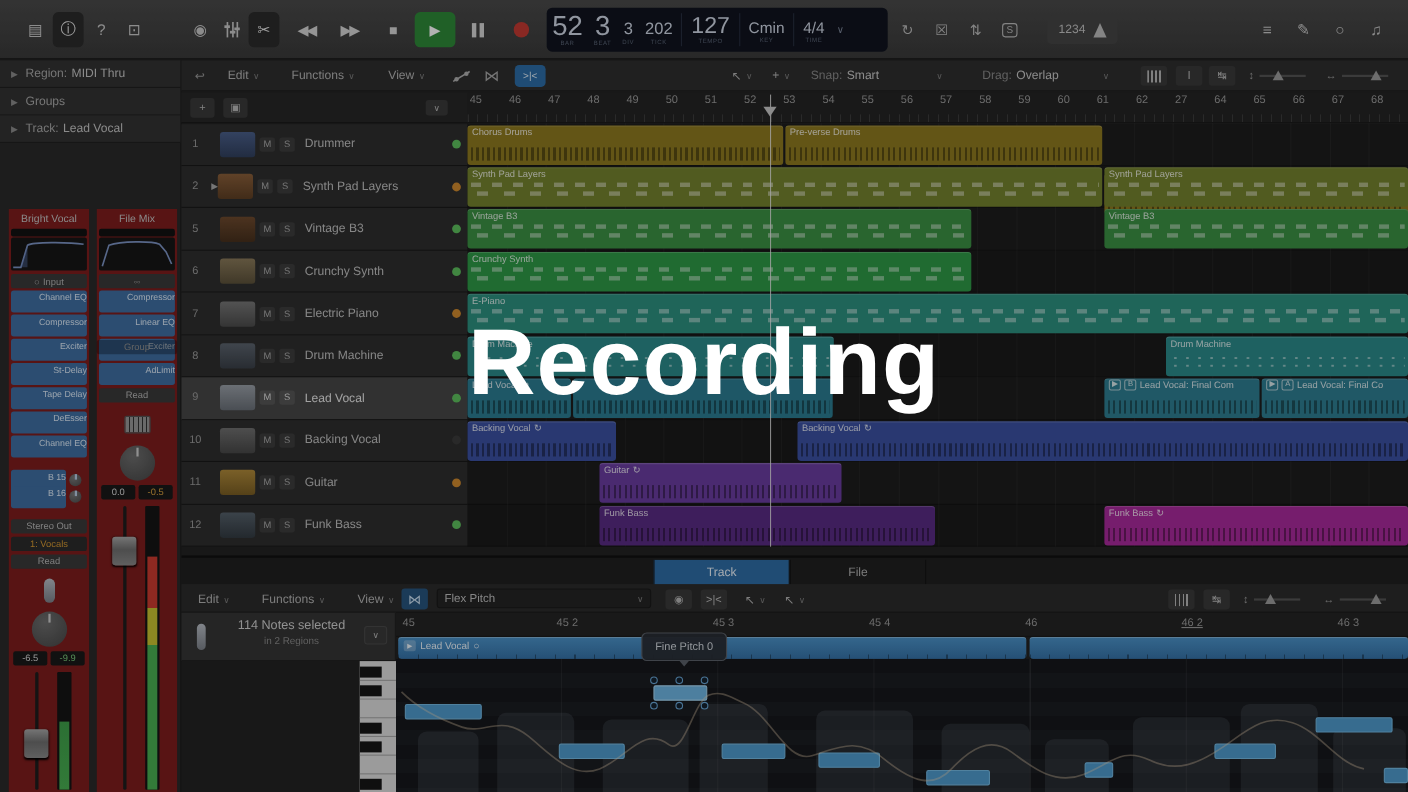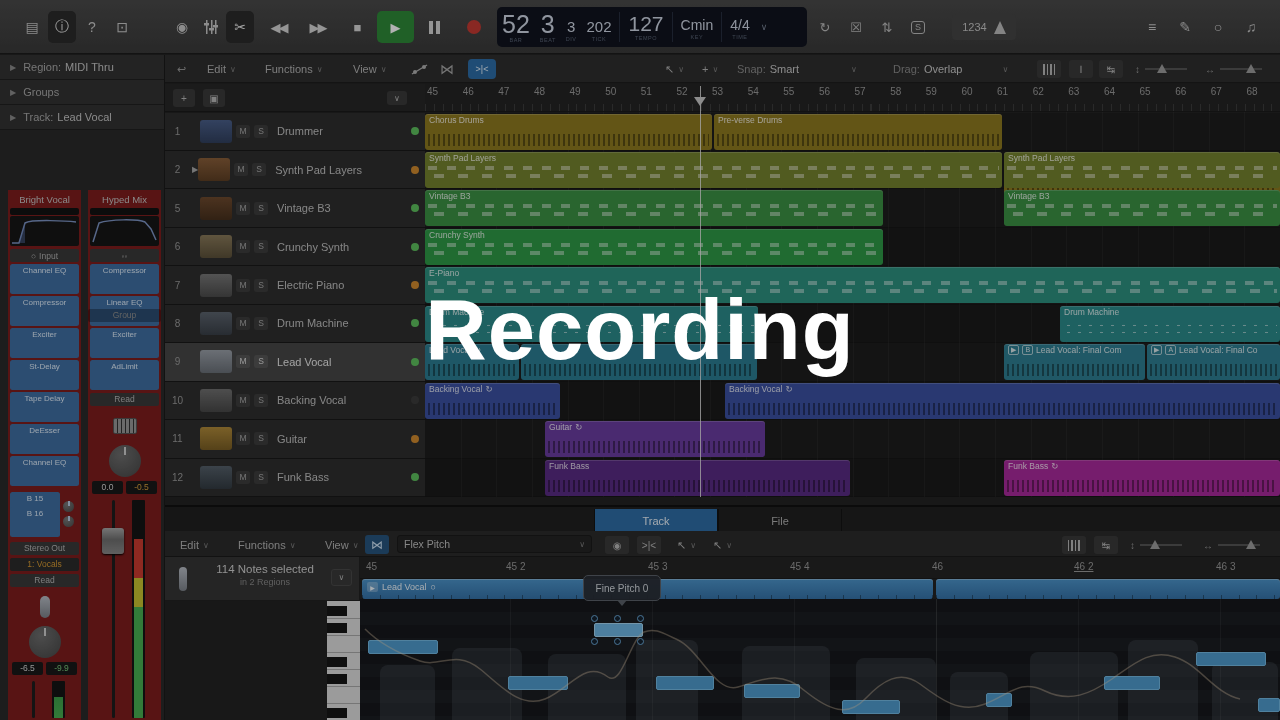--- a/index.html
+++ b/index.html
@@ -52,22 +52,22 @@
   .insp-row .tri { color:#8b8b8b; font-size:8px; margin:0 7px 0 10px; }
   .insp-row b { color:#c6c6c6; font-weight:normal; margin-left:4px; }
   .strip { position:absolute; top:135px; bottom:0; width:73px; background:#7f1d1d;
            display:flex; flex-direction:column; padding:2px; }
   .strip .sname { height:15px; text-align:center; font-size:9.5px; color:#c6c6c6; line-height:15px;
                   white-space:nowrap; overflow:hidden; }
   .blackbar { height:7px; background:#121212; border-radius:2px; margin:1px 0; }
   .eqbox { height:30px; background:#161616; border-radius:2px; position:relative; }
   .iorow { height:13px; margin-top:3px; background:#3a3a3a; border-radius:2px; color:#b0b0b0;
            font-size:8.5px; display:flex; align-items:center; justify-content:center; gap:3px; }
-  .pslot { height:30px; margin-top:2px; background:#3f6fa3; border-radius:2.5px; color:#ddeaf7;
-           font-size:8px; text-align:center; line-height:13px; white-space:nowrap; overflow:hidden; }
+  .pslot { height:20px; margin-top:2px; background:#3f6fa3; border-radius:2.5px; color:#ddeaf7;
+           font-size:8px; text-align:right; line-height:13px; white-space:nowrap; overflow:hidden; }
   .sendrow { height:13px; margin-top:2px; display:flex; align-items:center; gap:3px; }
   .sendrow .pslot { flex:0 0 50px; margin-top:0; }
   .knob-s { width:11px; height:11px; border-radius:50%; background:radial-gradient(circle at 35% 30%,#7a7a7a,#4a4a4a);
             position:relative; }
   .knob-s::after { content:""; position:absolute; left:48%; top:0; width:1.5px; height:5px; background:#b9cde6; }
   .grayrow { height:13px; margin-top:3px; background:#3a3a3a; border-radius:2px; color:#b8b8b8;
              font-size:8.5px; text-align:center; line-height:13px; white-space:nowrap; overflow:hidden;}
   .grouprow { background:#2b2b2b; color:#d79a33; }
   .grouprow.dim { color:#8f8f8f; }
   .iconrow { height:30px; margin-top:5px; display:flex; align-items:center; justify-content:center; }
@@ -365,21 +365,21 @@
         <div class="fdr">
             <div class="fthumb" style="top:52px;"></div>
           </div>
         <div class="meter">
           <i style="height:58%;background:linear-gradient(to top,#49b052,#3fa04a);"></i>
         </div>
       </div>
     </div>
 
     <div class="strip" style="left:88px;">
-      <div class="sname">Hyped Mix</div>
+      <div class="sname">File Mix</div>
       <div class="blackbar"></div>
       <div class="eqbox">
         <svg class="eqsvg" width="69" height="30" viewBox="0 0 69 30">
           <path d="M3,26 L9,7 C20,3 48,3 55,6 L61,13 L66,24" fill="none" stroke="#7d94c4" stroke-width="1.5"></path>
         </svg>
       </div>
       <div class="iorow">
           <span>◦◦</span>
         </div>
       <div id="strip1-plugins">
@@ -475,21 +475,21 @@
       <div class="num" style="left: 287px;">53</div>
       <div class="num" style="left: 322.625px;">54</div>
       <div class="num" style="left: 358.25px;">55</div>
       <div class="num" style="left: 393.875px;">56</div>
       <div class="num" style="left: 429.5px;">57</div>
       <div class="num" style="left: 465.125px;">58</div>
       <div class="num" style="left: 500.75px;">59</div>
       <div class="num" style="left: 536.375px;">60</div>
       <div class="num" style="left: 572px;">61</div>
       <div class="num" style="left: 607.625px;">62</div>
-      <div class="num" style="left: 643.25px;">63</div>
+      <div class="num" style="left: 643.25px;">27</div>
       <div class="num" style="left: 678.875px;">64</div>
       <div class="num" style="left: 714.5px;">65</div>
       <div class="num" style="left: 750.125px;">66</div>
       <div class="num" style="left: 785.75px;">67</div>
       <div class="num" style="left: 821.375px;">68</div>
     </div>
 
   <div id="tracks-layer">
       <div class="trow-h" style="top: 112.5px; height: 38.45px;">
         <div class="tnum">1</div>

